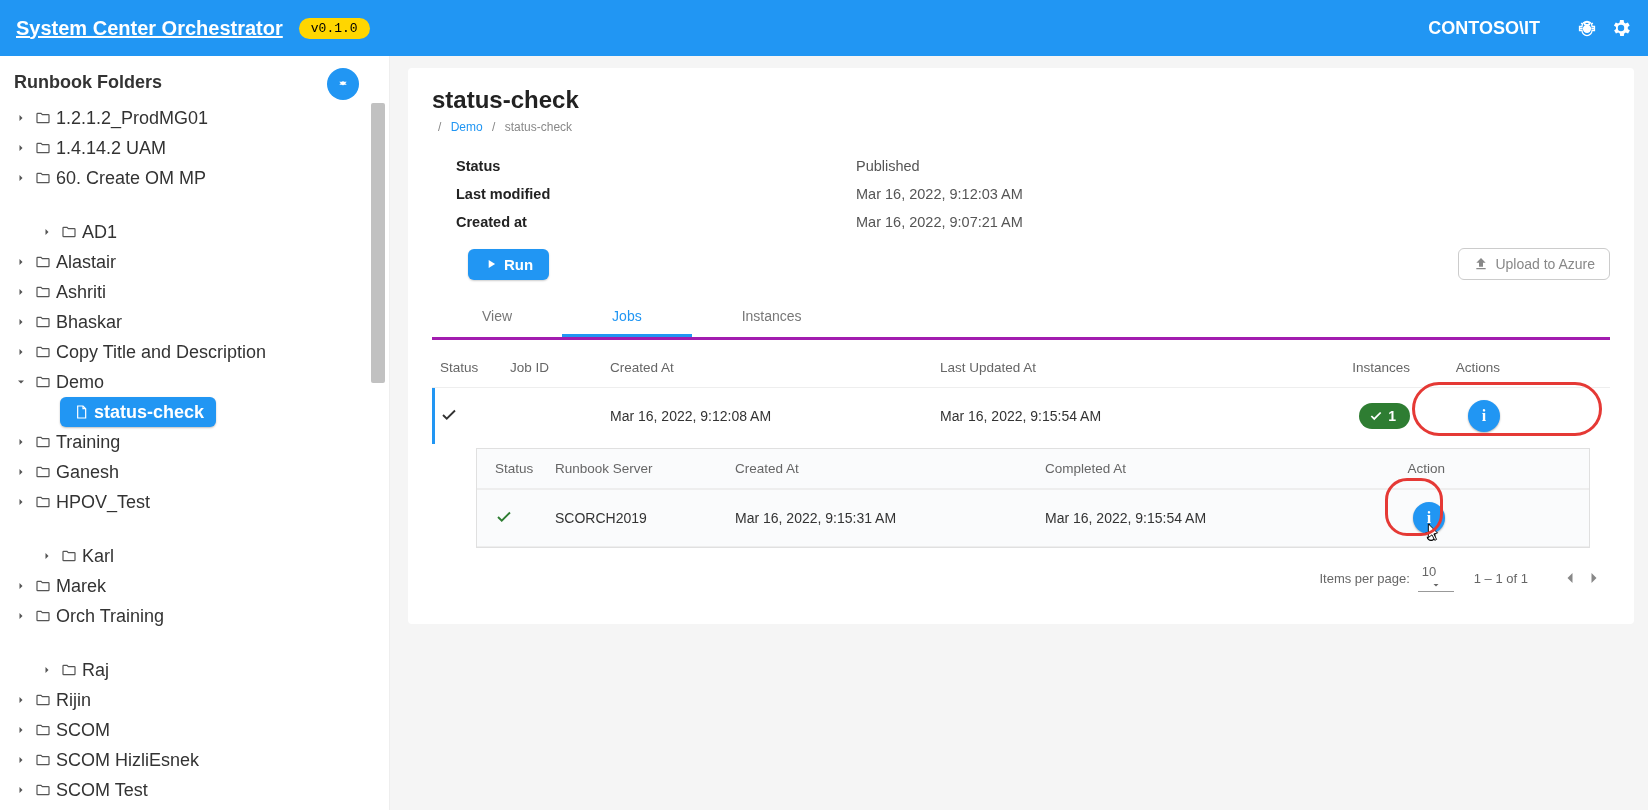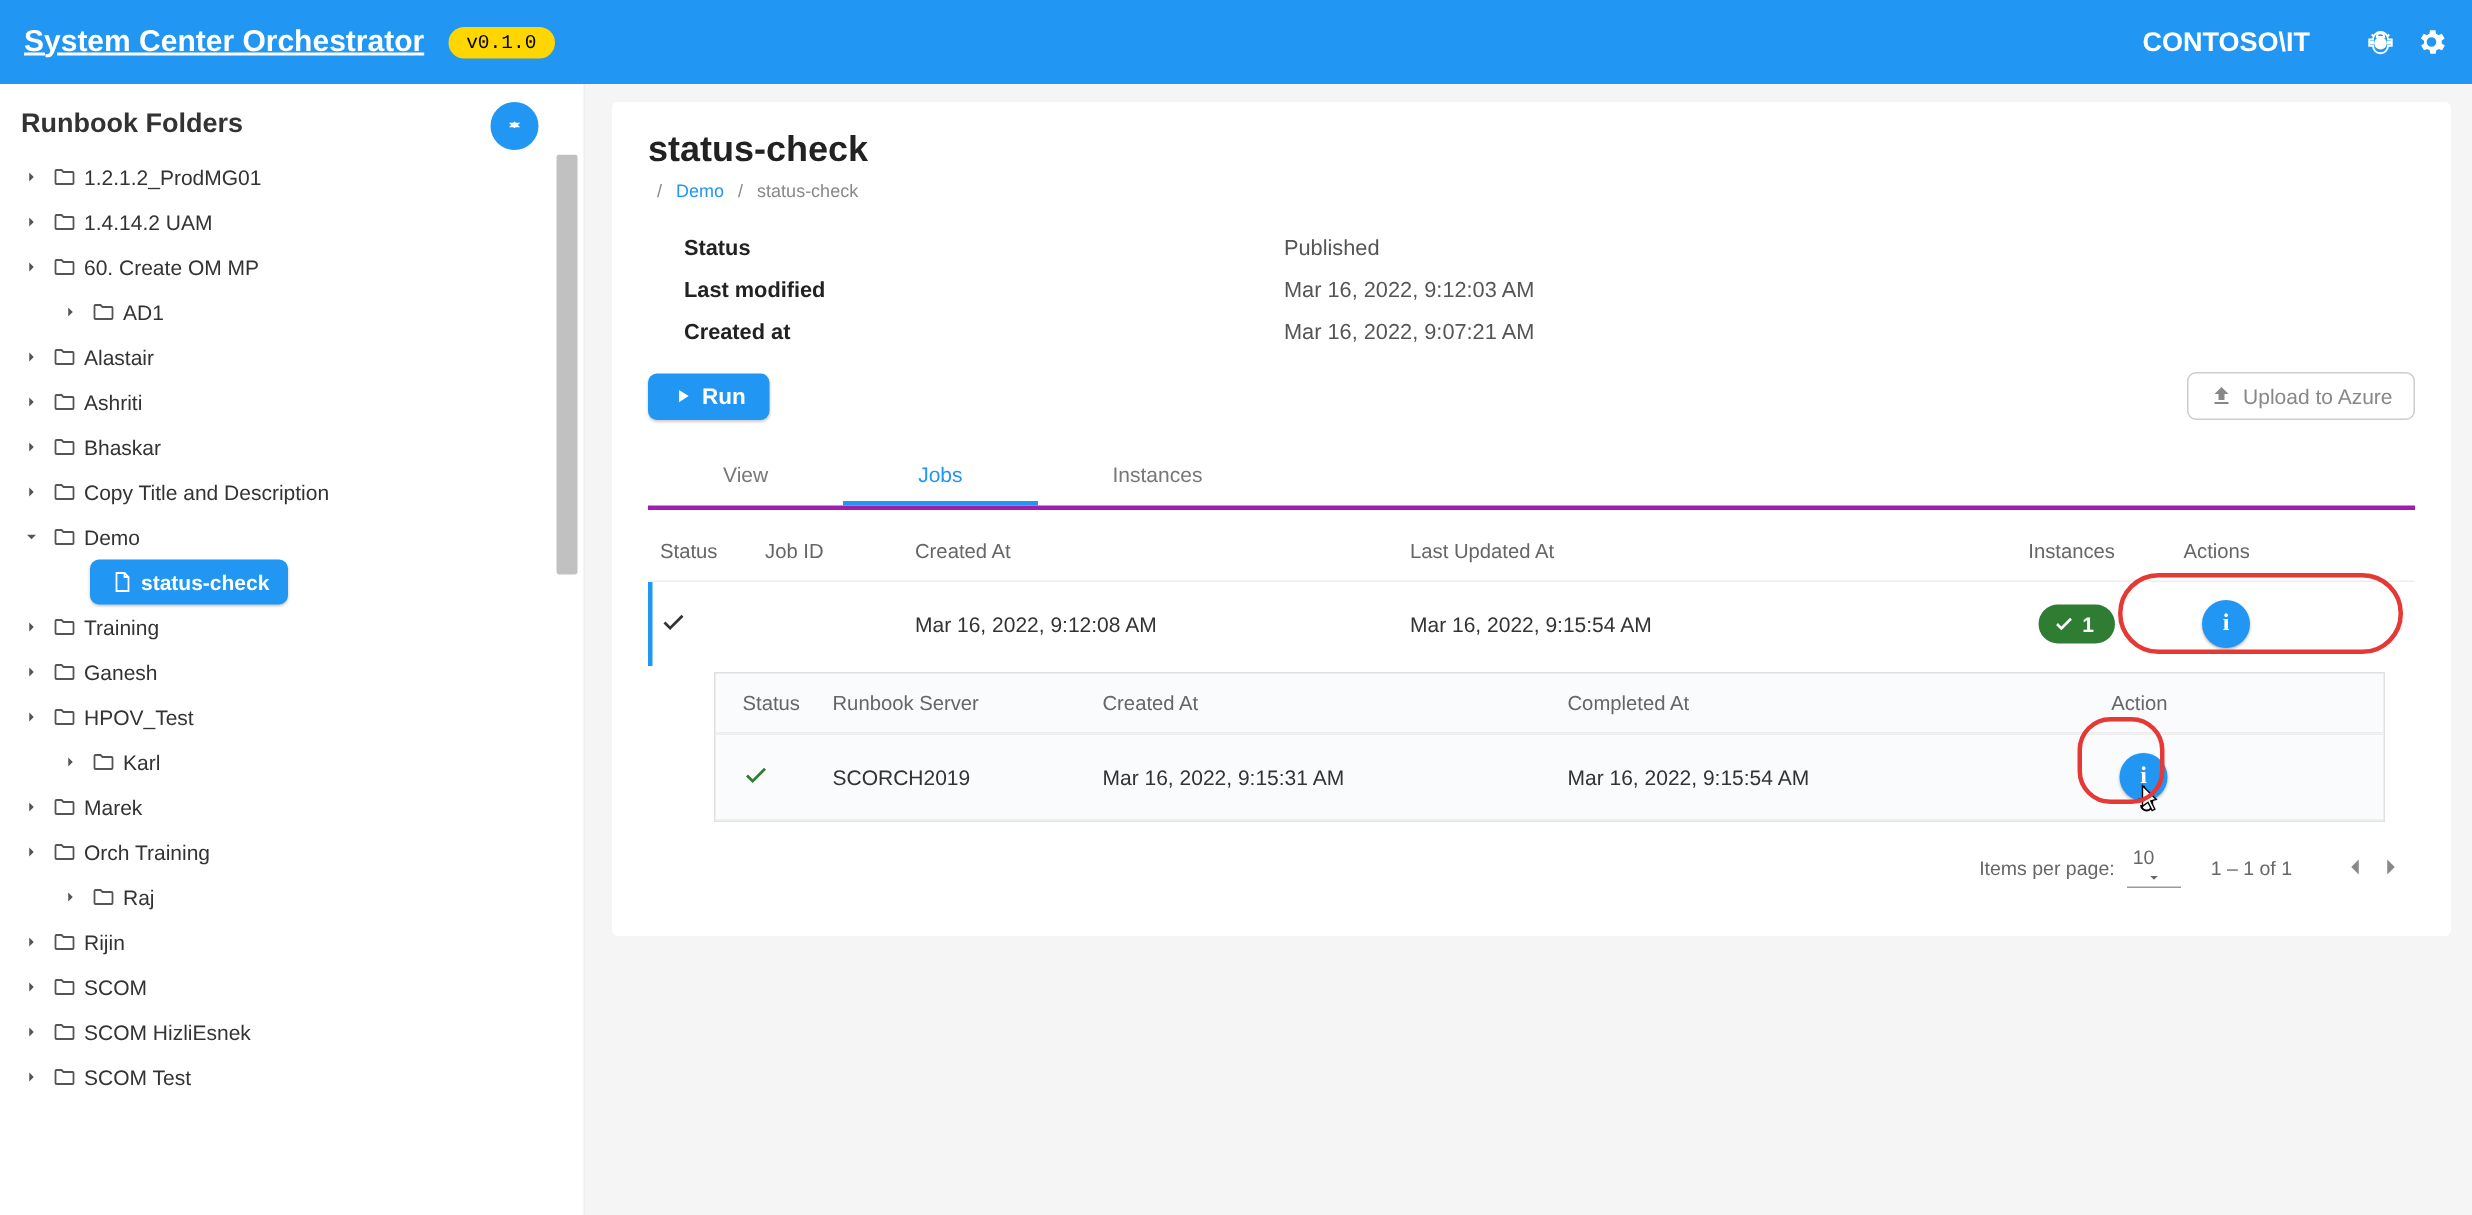--- a/index.html
+++ b/index.html
@@ -12,41 +12,41 @@
 .topbar .user { font-size: 18px; font-weight: 600; margin-right: 24px; }
 .topbar .tb-icon { width: 22px; height: 22px; margin-left: 12px; cursor: pointer; display:flex; align-items:center; justify-content:center; }
 
 .container { display: flex; height: calc(100% - 56px); }
 .sidebar { width: 390px; background: #fff; position: relative; border-right: 1px solid #eee; height: 100%; overflow: hidden; padding: 12px 0 0 10px; }
 .sidebar-title { font-size: 18px; font-weight: 700; color: #333; padding: 4px 0 10px 4px; }
 .collapse-btn { width: 32px; height: 32px; border-radius: 50%; background: #2196f3; position: absolute; top: 12px; right: 30px; display:flex; align-items:center; justify-content:center; cursor:pointer; }
 .scroll-area { position: relative; height: calc(100% - 40px); overflow-y: hidden; }
 .scrollbar-thumb { position: absolute; top: 0; right: 4px; width: 14px; height: 280px; background: #c1c1c1; border-radius: 2px; cursor:pointer; }
 .tree { list-style: none; padding: 0 0 0 0; margin:0; }
-.tree li { display: flex; align-items: center; height: 30px; color: #333; font-size: 14px; }
+.tree li { display: flex; align-items: center; height: 30px; color: #333; font-size: 18px; }
 .tree .expander { width: 18px; height: 18px; display:flex; align-items:center; justify-content:center; cursor:pointer; margin-right: 4px; }
 .tree .icon { width: 18px; height:18px; display:flex; align-items:center; justify-content:center; margin-right: 4px; color:#555; }
 .tree .indent-0 { padding-left: 2px; }
-.tree .indent-1 { padding-left: 28px; }
+.tree .indent-1 { padding-left: 28px; margin-top: 24px; }
 .tree .label { cursor: pointer; }
 .pill-selected { background: #2196f3; color: #fff; border-radius: 6px; padding: 6px 12px; display: inline-flex; align-items:center; height: 30px; margin-left: 50px; box-shadow: 0 1px 2px rgba(0,0,0,0.25); }
 .pill-selected .icon, .pill-selected .label { color: #fff; font-weight:600; }
 
 .main { flex: 1; background: #f5f5f5; padding: 12px 14px 0 18px; overflow: auto; }
 .card { background: #fff; border-radius: 4px; padding: 18px 24px 8px 24px; }
 .page-h1 { font-size: 24px; font-weight: 700; color: #222; }
 .breadcrumb { color: #888; font-size: 12px; margin-top: 6px; }
 .breadcrumb a { color: #2196f3; text-decoration: none; }
 .breadcrumb .sep { margin: 0 6px; color: #888;}
 .props { margin: 18px 0 12px 24px; }
 .props .row { display: flex; padding: 6px 0; }
 .props .k { width: 400px; font-weight: 600; font-size: 14.5px; color: #222;}
 .props .v { color: #555; font-size: 14.5px;}
 .action-row { display: flex; align-items: center; margin: 6px 0 16px 0;}
-.run-btn { background: #2196f3; color: #fff; border: none; border-radius: 6px; padding: 7px 16px; font-size: 15px; font-weight:600; display:flex; align-items:center; cursor:pointer; box-shadow: 0 1px 2px rgba(0,0,0,0.2);}
+.run-btn { background: #2196f3; color: #fff; border: none; border-radius: 6px; padding: 7px 16px; font-size: 15px; font-weight:600; display:flex; align-items:center; cursor:pointer; box-shadow: 0 1px 2px rgba(0,0,0,0.2); margin-left: 36px;}
 .run-btn svg{ margin-right:6px;}
 .upload-btn { margin-left: auto; border: 1px solid #ccc; color: #888; background: #fff; border-radius: 6px; padding: 7px 14px; font-size: 14px; display:flex; align-items:center; cursor:pointer; }
 .upload-btn svg{margin-right:6px;}
 
 .tabs { display: flex; border-bottom: 3px solid #a21caf; margin-top: 8px; }
 .tab { padding: 12px 50px 10px; color: #777; cursor:pointer; }
 .tab.active { color: #2196f3; border-bottom: 3px solid #2196f3; }
 
 .tbl { width: 100%; margin-top: 8px;}
 .tbl .hdr, .tbl .trow { display: grid; grid-template-columns: 70px 100px 330px 340px 130px 90px auto; align-items: center; padding: 12px 8px; }

